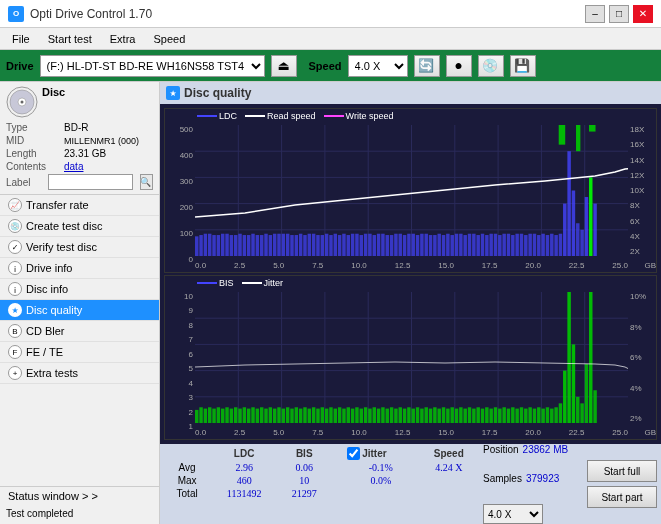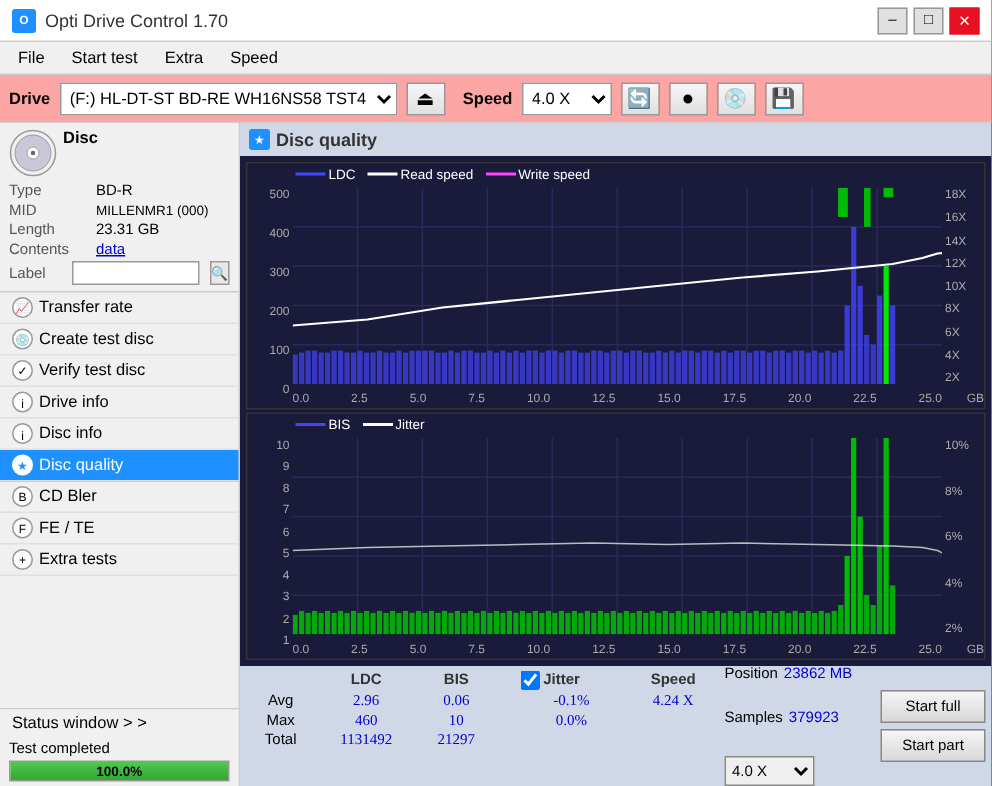--- a/index.html
+++ b/index.html
@@ -29,21 +29,21 @@
       display: flex;
       align-items: center;
       padding: 0 4px;
       border-bottom: 1px solid #ccc;
       gap: 2px;
     }
     .menu-item { padding: 2px 8px; cursor: pointer; font-size: 11px; }
     
     
     .drive-bar {
-      background: #fca5a5;
+      background: #15803d;
       height: 32px;
       display: flex;
       align-items: center;
       padding: 0 6px;
       border-bottom: 1px solid #ccc;
       gap: 6px;
     }
     .drive-label { font-size: 11px; font-weight: bold; }
     .drive-select {
       height: 22px;
@@ -442,24 +442,20 @@
       <div class="nav-item-icon white">+</div>
       <span>Extra tests</span>
     </div>
 
     <div class="status-section">
       <div class="status-window-btn">
         <span>Status window &gt; &gt;</span>
       </div>
       <div class="progress-area">
         <div class="status-text">Test completed</div>
-        <div class="progress-bar-container">
-          <div class="progress-bar-fill" style="width:100%"></div>
-          <div class="progress-text">100.0%</div>
-        </div>
       </div>
     </div>
 
   </div>
 
   <div class="content-area">
     <div class="disc-quality-panel">
 
       <div class="dq-header">
         <div class="dq-icon">★</div>

